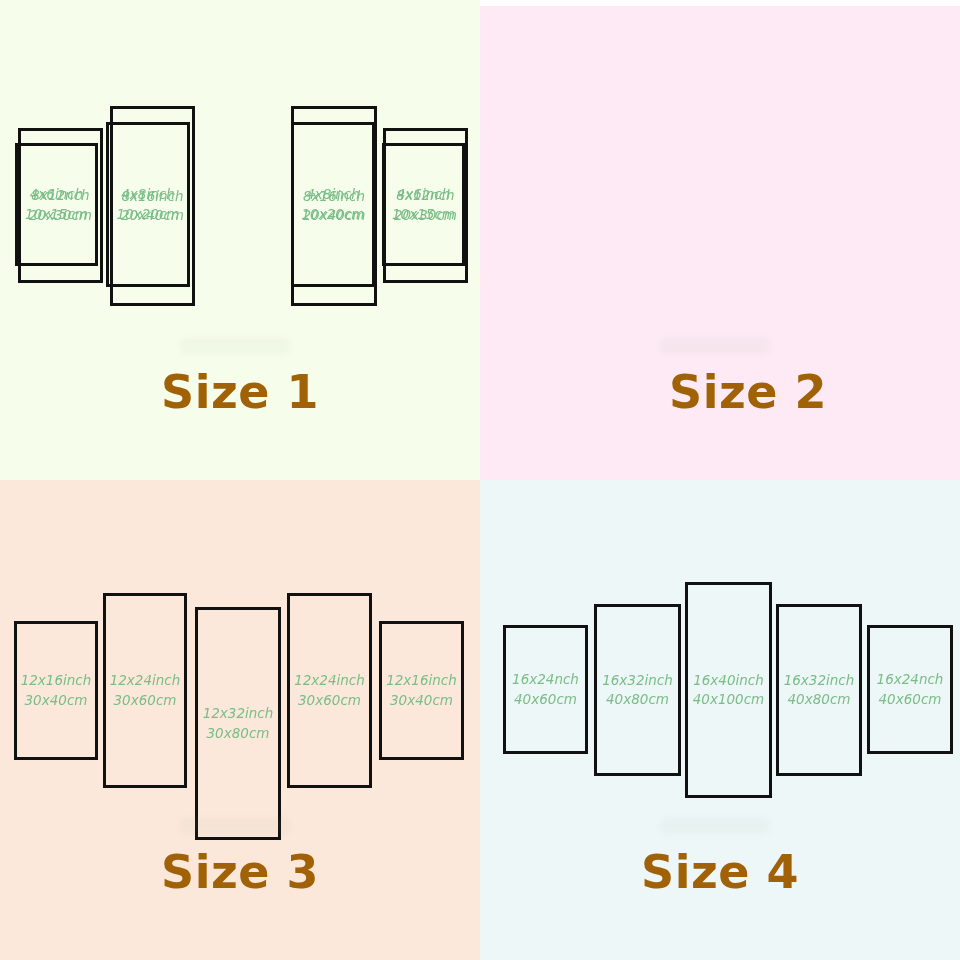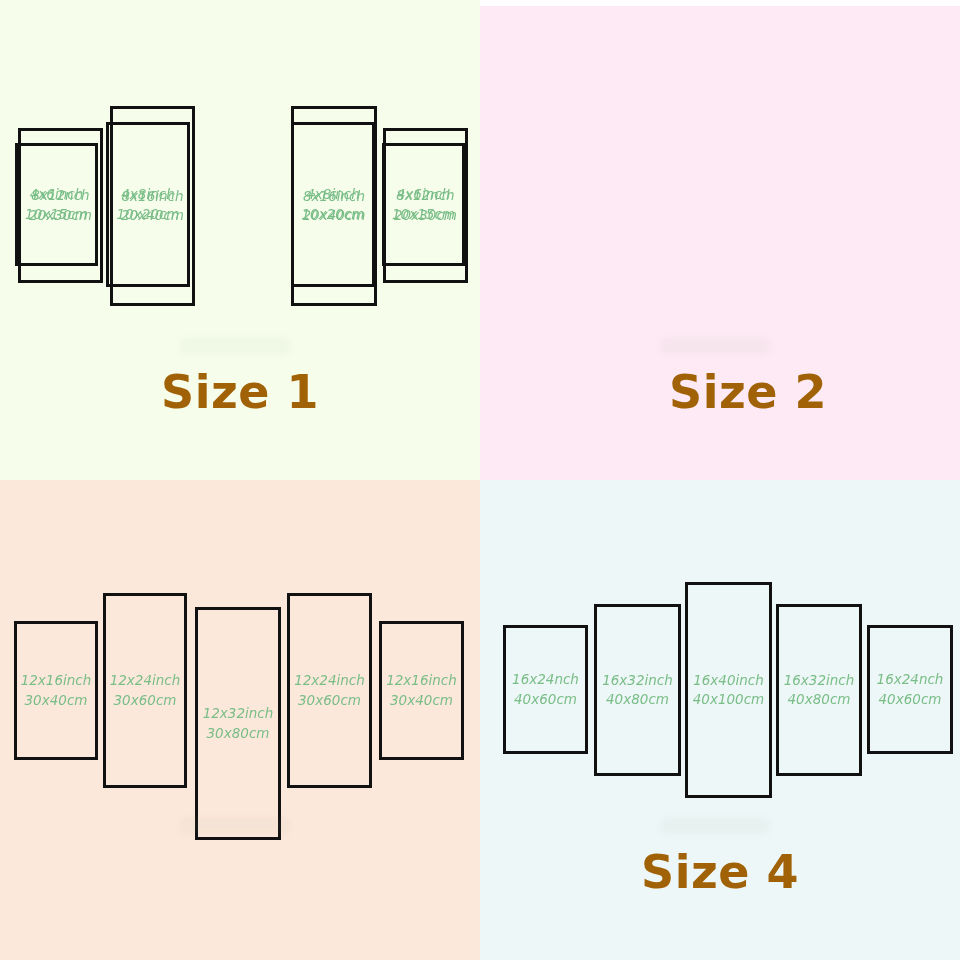--- a/index.html
+++ b/index.html
@@ -205,15 +205,16 @@
           <span class="ln">16x24nch</span>
           <span class="ln">40x60cm</span>
         </div>
       </div>
     </div>
     <div class="watermark" style="left: 180px; top: 338px;"></div>
     <div class="size-title" style="left: 0px; top: 365px;">Size 1</div>
     <div class="watermark" style="left: 660px; top: 338px;"></div>
     <div class="size-title" style="left: 480px; top: 365px; padding-left: 28px;">Size 2</div>
     <div class="watermark" style="left: 180px; top: 818px;"></div>
+    <div class="size-title" style="left: 0px; top: 845px;">Size 3</div>
     <div class="watermark" style="left: 660px; top: 818px;"></div>
     <div class="size-title" style="left: 480px; top: 845px;">Size 4</div>
   </div>
 
 </body></html>

